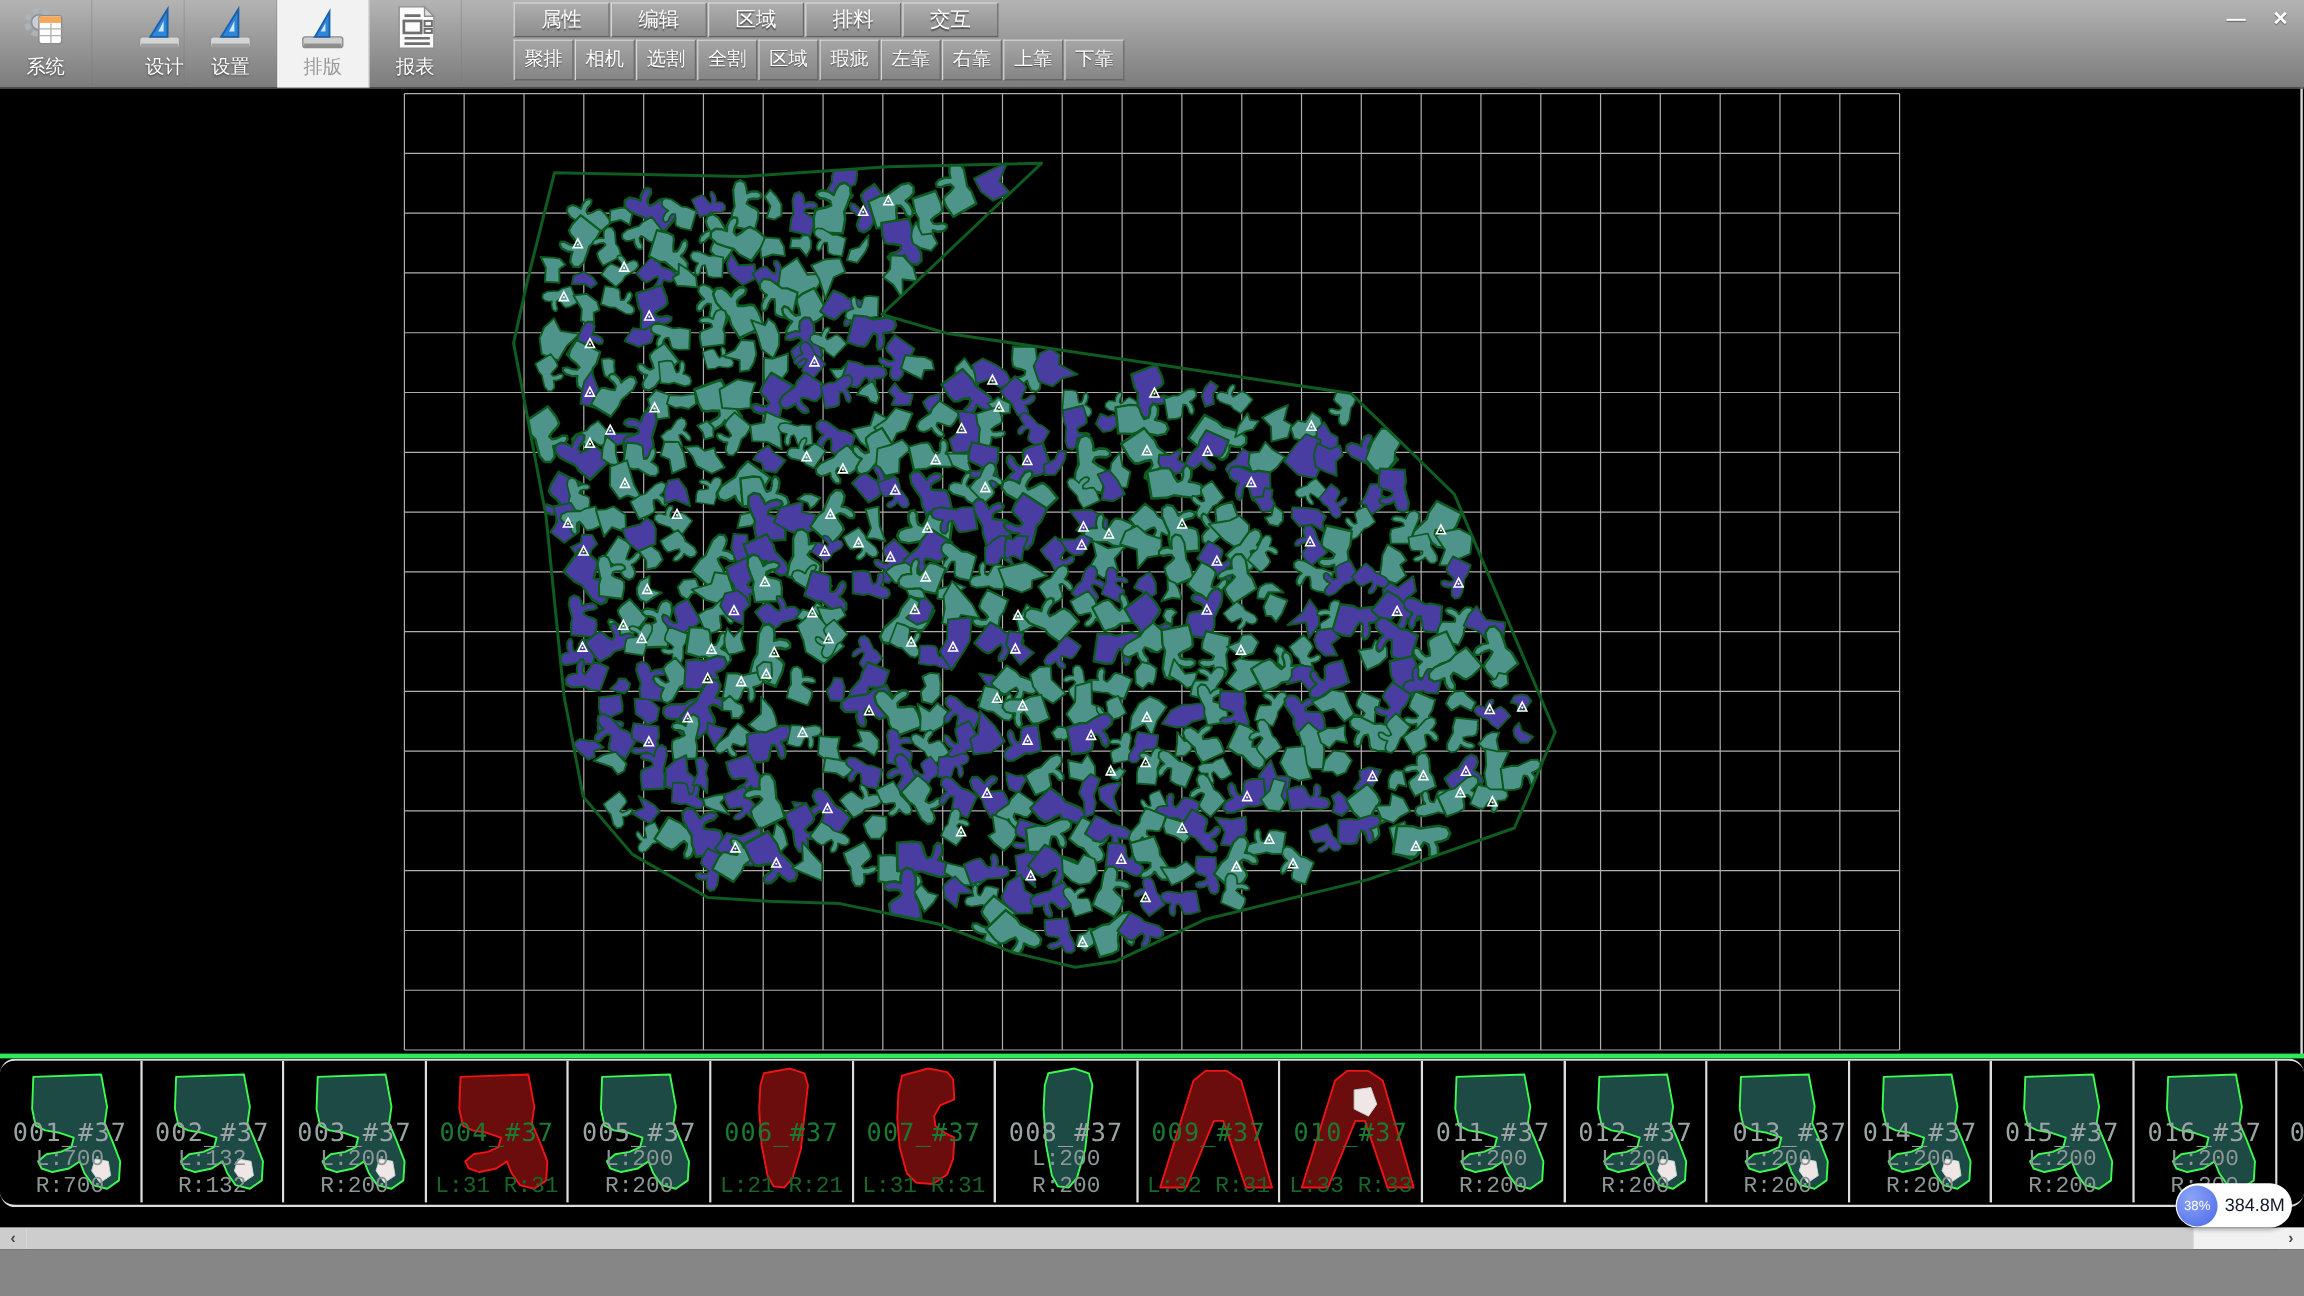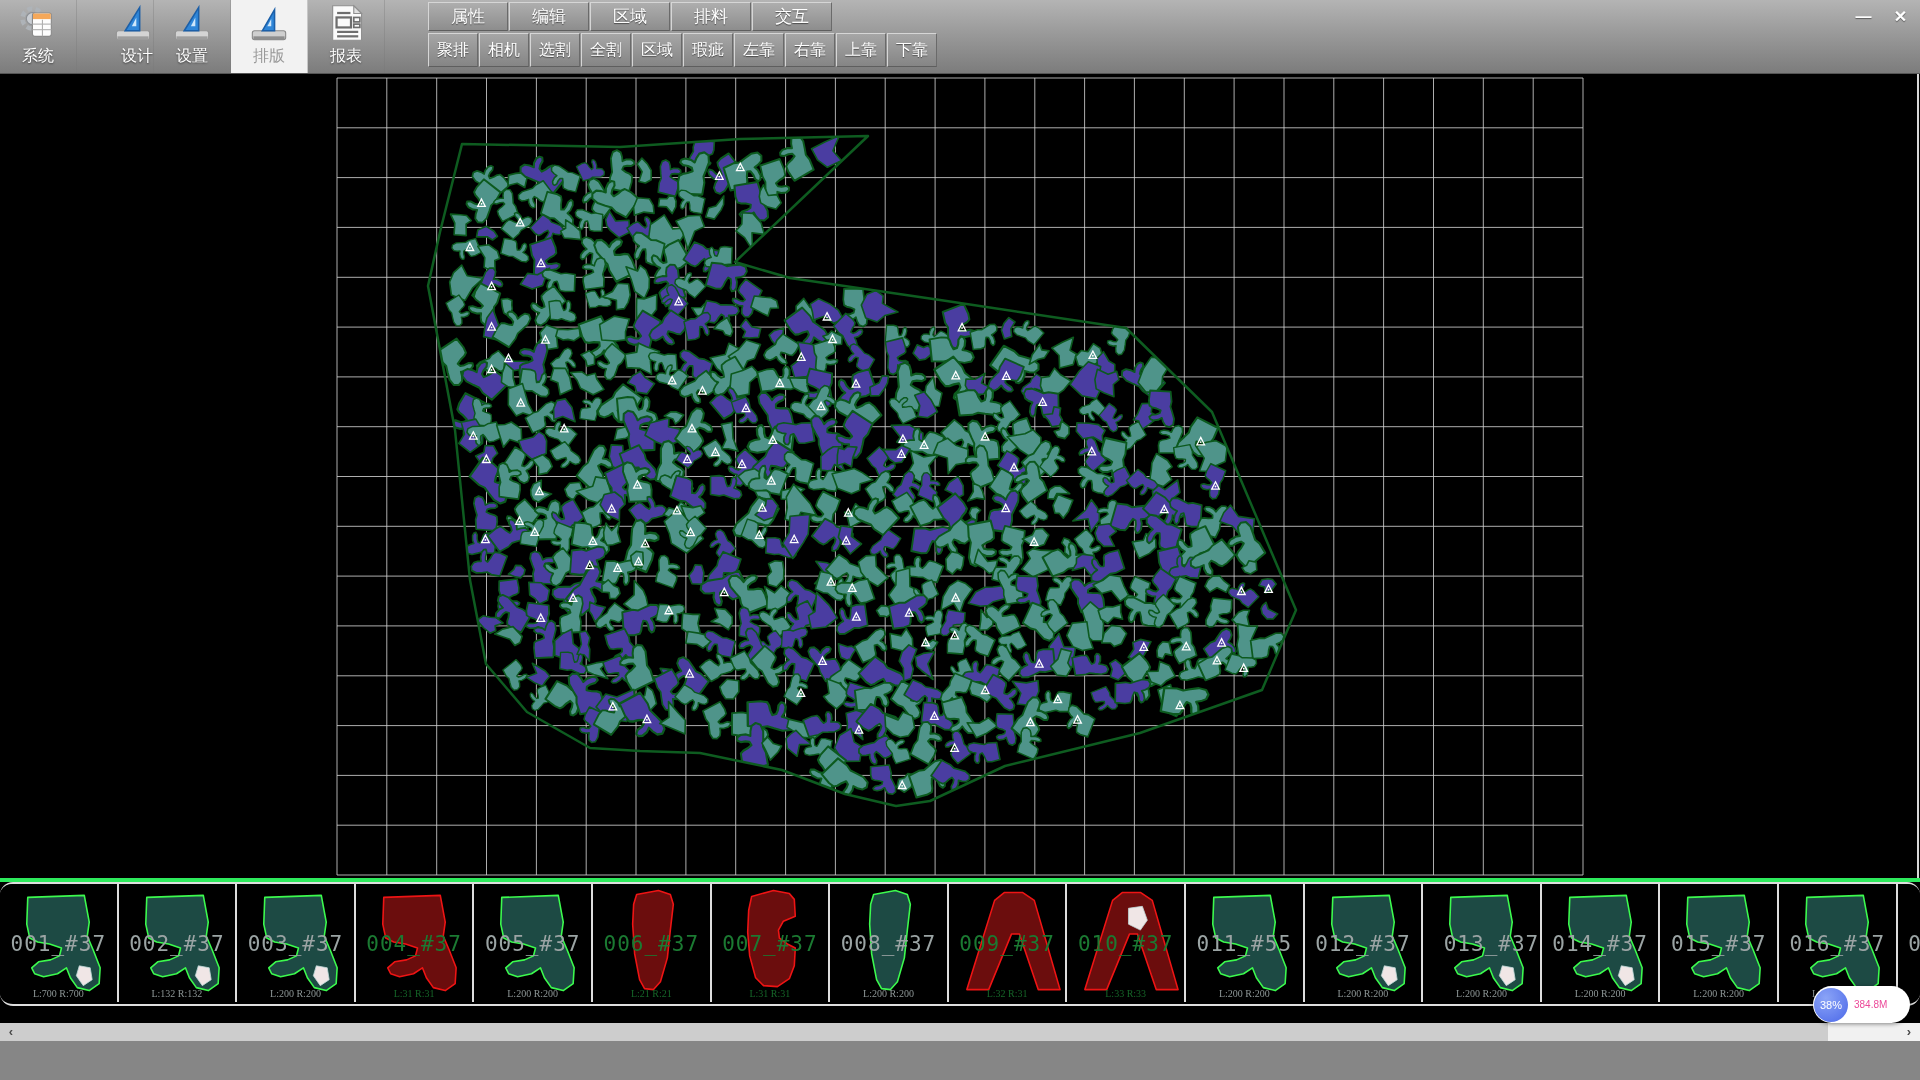--- a/index.html
+++ b/index.html
@@ -52,35 +52,35 @@
     border-right:2px solid #dedede;cursor:default;
   }
   .cell svg{position:absolute;left:0;top:0;}
   .cell .num{
     position:absolute;top:48px;left:0;width:100%;text-align:center;
     font-family:"DejaVu Sans Mono","Liberation Mono",monospace;
     font-size:21px;letter-spacing:1px;z-index:2;
   }
   .cell .lr{
     position:absolute;bottom:3px;left:0;width:100%;text-align:center;
-    font-family:Liberation Serif, serif;
-    font-size:10px;z-index:2;
+    font-family:Liberation Mono, monospace;
+    font-size:19px;z-index:2;
   }
   
   .badge{
     position:absolute;left:1813px;top:986px;width:97px;height:37px;background:#fff;
     border-radius:19px;display:flex;align-items:center;z-index:6;
     box-shadow:0 1px 4px rgba(0,0,0,.45);
   }
   .badge .circle{
     width:34px;height:34px;border-radius:50%;margin-left:1px;flex:0 0 auto;
     background:radial-gradient(circle at 35% 30%,#8ba4f7,#4b68e8);
     color:#fff;font-size:11px;display:flex;align-items:center;justify-content:center;
   }
-  .badge .mem{color:#ec4899;font-size:10px;margin-left:6px;}
+  .badge .mem{color:#0f172a;font-size:15px;margin-left:6px;}
   
   .hscroll{position:absolute;left:0;top:1023px;width:1920px;height:18px;background:#f1f1f1;z-index:3;}
   .hs-btn{position:absolute;top:0;width:22px;height:18px;color:#4a4a4a;font-size:13px;font-weight:bold;text-align:center;line-height:17px;}
   .hs-left{left:0;background:#cdcdcd;}
   .hs-right{right:0;background:#f1f1f1;}
   .hs-thumb{position:absolute;left:22px;top:0;width:1806px;height:18px;background:#cdcdcd;}
   .bottombar{position:absolute;left:0;top:1041px;width:1920px;height:39px;background:#868686;z-index:3;}
 </style>
 </head>
 <body>
@@ -953,21 +953,21 @@
         <polygon points="12,106 40,16 50,8 68,8 80,16 106,106 84,106 65,50 57,50 34,106" fill="#6b0d0d" stroke="#ee1414" stroke-width="1.6" stroke-linejoin="round" transform="translate(6,0)"></polygon>
         <polygon points="56,24 70,22 75,36 68,46 56,40" fill="#f0e6e6" stroke="#bfd8d8" stroke-width="0.8" transform="translate(6,0)"></polygon>
       </svg>
       <div class="num" style="color: rgb(27, 122, 50);">010_#37</div>
       <div class="lr" style="color: rgb(21, 102, 40);">L:33 R:33</div>
     </div>
     <div class="cell" style="left: 1186px; width: 116.6px;">
       <svg width="117" height="118" viewBox="0 0 118 118">
         <polygon points="22,13 79,11 84,38 82,52 88,66 95,84 94,100 84,107 72,104 65,94 61,84 52,90 38,93 29,90 26,84 33,78 45,76 54,72 56,64 44,60 32,58 24,54 21,40" fill="#1d4a44" stroke="#3cfa4e" stroke-width="1.6" stroke-linejoin="round" transform="translate(6,0)"></polygon>
       </svg>
-      <div class="num" style="color: rgb(155, 164, 164);">011_#55</div>
+      <div class="num" style="color: rgb(155, 164, 164);">011_#37</div>
       <div class="lr" style="color: rgb(141, 150, 150);">L:200 R:200</div>
     </div>
     <div class="cell" style="left: 1304.6px; width: 116.6px;">
       <svg width="117" height="118" viewBox="0 0 118 118">
         <polygon points="22,13 79,11 84,38 82,52 88,66 95,84 94,100 84,107 72,104 65,94 61,84 52,90 38,93 29,90 26,84 33,78 45,76 54,72 56,64 44,60 32,58 24,54 21,40" fill="#1d4a44" stroke="#3cfa4e" stroke-width="1.6" stroke-linejoin="round" transform="translate(6,0)"></polygon>
         <polygon points="74,82 85,84 87,96 78,102 71,92" fill="#f0e6e6" stroke="#bfd8d8" stroke-width="0.8" transform="translate(6,0)"></polygon>
       </svg>
       <div class="num" style="color: rgb(155, 164, 164);">012_#37</div>
       <div class="lr" style="color: rgb(141, 150, 150);">L:200 R:200</div>
     </div>

